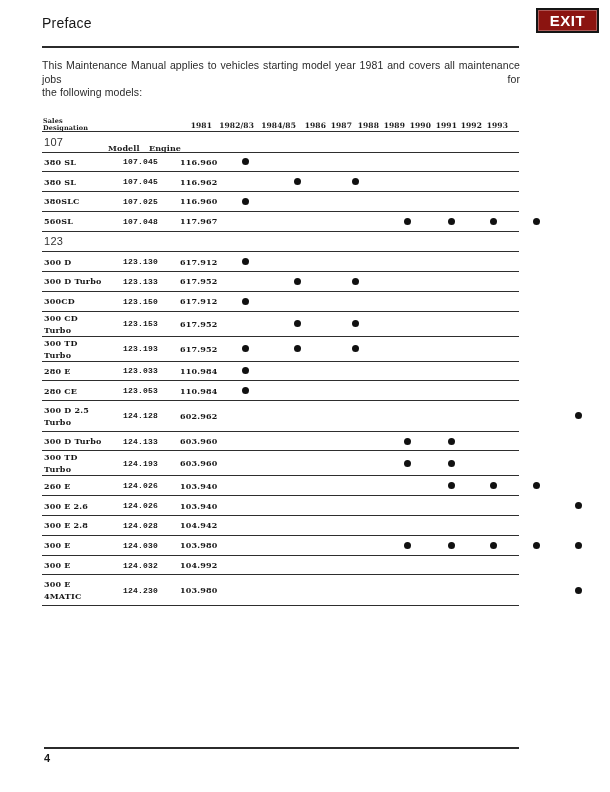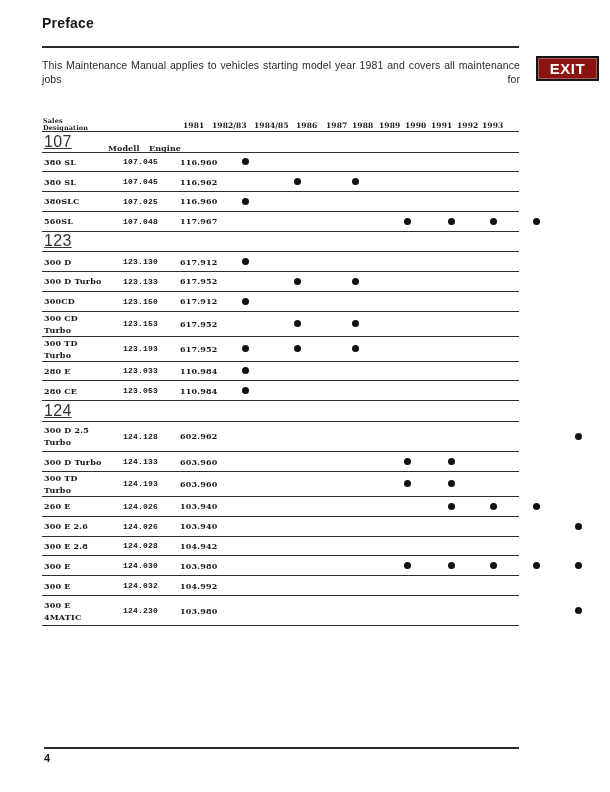--- a/index.html
+++ b/index.html
@@ -18,27 +18,26 @@
     position: absolute; left: 536px; top: 8px;
     width: 63px; height: 25px;
     background: #8b1410;
     border: 2px solid #151515;
     box-shadow: inset 0 0 0 1px rgba(255,255,255,0.30);
     color: #ffffff;
     font-family: "Liberation Sans", sans-serif;
     font-weight: bold; font-size: 15px; letter-spacing: 0.5px;
     display: flex; align-items: center; justify-content: center;
     cursor: pointer;
-    margin-top: 48px;
   }
 
   
   .title {
     position: absolute; left: 42px; top: 15px;
-    font-size: 14px; font-weight: bold; color: #181818;
+    font-size: 14px; font-weight: normal; color: #181818;
     letter-spacing: 0.2px;
   }
   .title-rule {
     position: absolute; left: 42px; top: 46px;
     width: 477px; height: 2px; background: #2b2b2b;
   }
 
   
   .intro {
     position: absolute; left: 42px; top: 59px; width: 478px;
@@ -58,34 +57,33 @@
     position: absolute; left: 42px; top: 97px;
     align-items: center; height: 24px;
   }
   .hd {
     font-family: "DejaVu Serif", serif;
     font-weight: bold; font-size: 8px; color: #1c1c1c;
     letter-spacing: 0.1px;
   }
   .hd-sales { font-size: 6.5px; line-height: 6.8px; padding-left: 1px; }
   .hd-left { padding-left: 3px; margin-top: 46px; }
-  .hd-year { text-align: left; font-size: 7.5px; }
+  .hd-year { text-align: right; font-size: 7.5px; }
 
   .table-body {
     position: absolute; left: 42px; top: 131px; width: 477px;
     border-top: 1px solid #2e2e2e;
   }
   .section-header {
     border-bottom: 1px solid #2e2e2e;
     min-height: 20.5px;
     display: flex; align-items: center;
     font-family: "Liberation Sans", sans-serif;
-    font-size: 16px; color: #333333; letter-spacing: 0.3px;
+    font-size: 11px; color: #333333; letter-spacing: 0.3px;
     padding-left: 2px;
-    text-decoration: underline;
   }
   .data-row {
     border-bottom: 1px solid #2e2e2e;
     min-height: 19.8px;
     align-items: center;
     gap: 16px;
   }
   .data-row.tall { min-height: 30.5px; }
   .cell {
     font-family: "DejaVu Serif", serif;
@@ -117,20 +115,21 @@
 <div class="page">
 
   <button class="exit-btn">EXIT</button>
 
   <div class="title">Preface</div>
 
   <div class="title-rule"></div>
 
   <div class="intro">
     <div class="l1">This Maintenance Manual applies to vehicles starting model year 1981 and covers all maintenance jobs for</div>
+    <div class="l2">the following models:</div>
   </div>
 
   <div class="grid-row table-head" id="table-head">
     <div class="hd hd-sales">
       <div>Sales</div>
       <div>Designation</div>
     </div>
     <div class="hd hd-left">Modell</div>
     <div class="hd hd-left">Engine</div>
 
@@ -380,21 +379,20 @@
         <div class="cell cell-year"></div>
         <div class="cell cell-year"></div>
         <div class="cell cell-year"></div>
         <div class="cell cell-year"></div>
         <div class="cell cell-year"></div>
         <div class="cell cell-year"></div>
         <div class="cell cell-year"></div>
         <div class="cell cell-year"></div>
         <div class="cell cell-year"></div>
       </div>
-      <div class="section-header">124</div>
       <div class="grid-row data-row tall">
         <div class="cell cell-designation">
           <div>300 D 2.5</div>
           <div>Turbo</div>
         </div>
         <div class="cell cell-modell">124.128</div>
         <div class="cell cell-engine">602.962</div>
         <div class="cell cell-year"></div>
         <div class="cell cell-year"></div>
         <div class="cell cell-year"></div>

